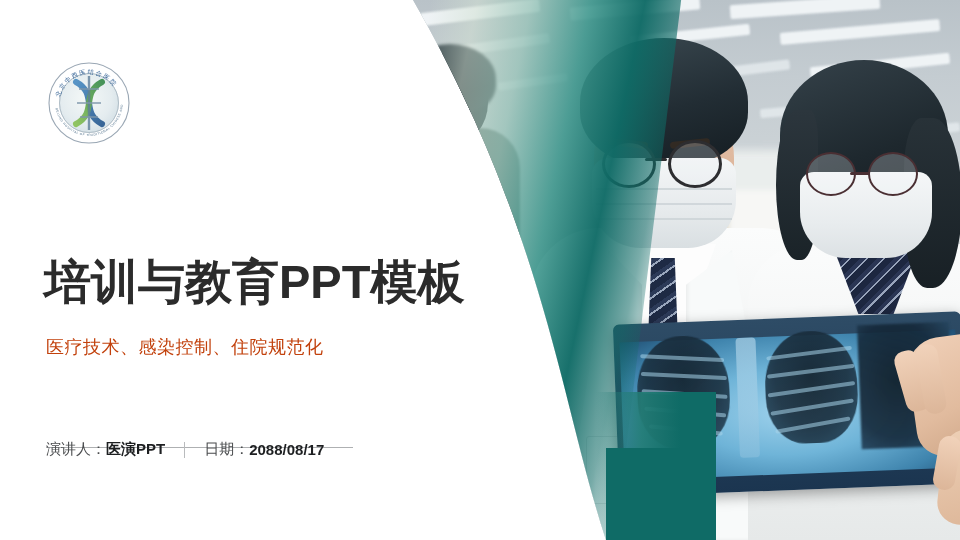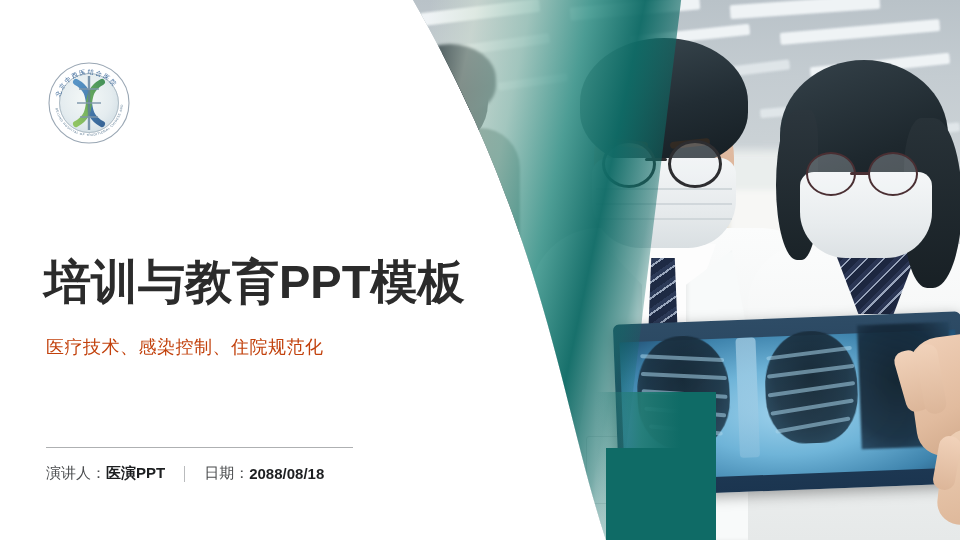--- a/index.html
+++ b/index.html
@@ -140,21 +140,21 @@
 
   .year{position:absolute;left:45px;top:202px;font-size:47px;font-weight:bold;
     color:#0d6460;letter-spacing:0px;line-height:1;white-space:nowrap;}
   .main-title{position:absolute;left:44px;top:256px;font-size:47px;font-weight:bold;
     color:#2b2b2b;letter-spacing:0px;line-height:1.12;white-space:nowrap;}
   .subtitle{position:absolute;left:46px;top:335px;font-size:18px;color:#c2410c;
     letter-spacing:.5px;white-space:nowrap;}
 
   .rule{position:absolute;left:46px;top:447px;width:307px;height:1px;background:#aeb0b2;}
 
-  .meta{position:absolute;left:46px;top:464px;display:flex;align-items:center;
+  .meta{position:absolute;left:46px;top:440px;display:flex;align-items:center;
     font-size:15px;color:#3a3c3e;white-space:nowrap;}
   .meta .lbl{color:#4a4c4e;}
   .meta .val{font-weight:bold;color:#1d1f21;}
   .meta .sep{display:inline-block;width:1px;height:16px;background:#b9bbbd;margin:0 19px;}
 
   .footer{position:absolute;left:46px;top:503px;font-size:13.5px;color:#77797b;white-space:nowrap;}
 </style>
 </head>
 <body>
 
@@ -291,17 +291,17 @@
   <div class="main-title">培训与教育PPT模板</div>
   <div class="subtitle">医疗技术、感染控制、住院规范化</div>
 
   <div class="rule"></div>
 
   <div class="meta">
     <span class="lbl">演讲人：</span>
     <span class="val">医演PPT</span>
     <span class="sep"></span>
     <span class="lbl">日期：</span>
-    <span class="val">2088/08/18</span>
+    <span class="val">2088/08/17</span>
   </div>
 
 
 </div>
 
 </body></html>

